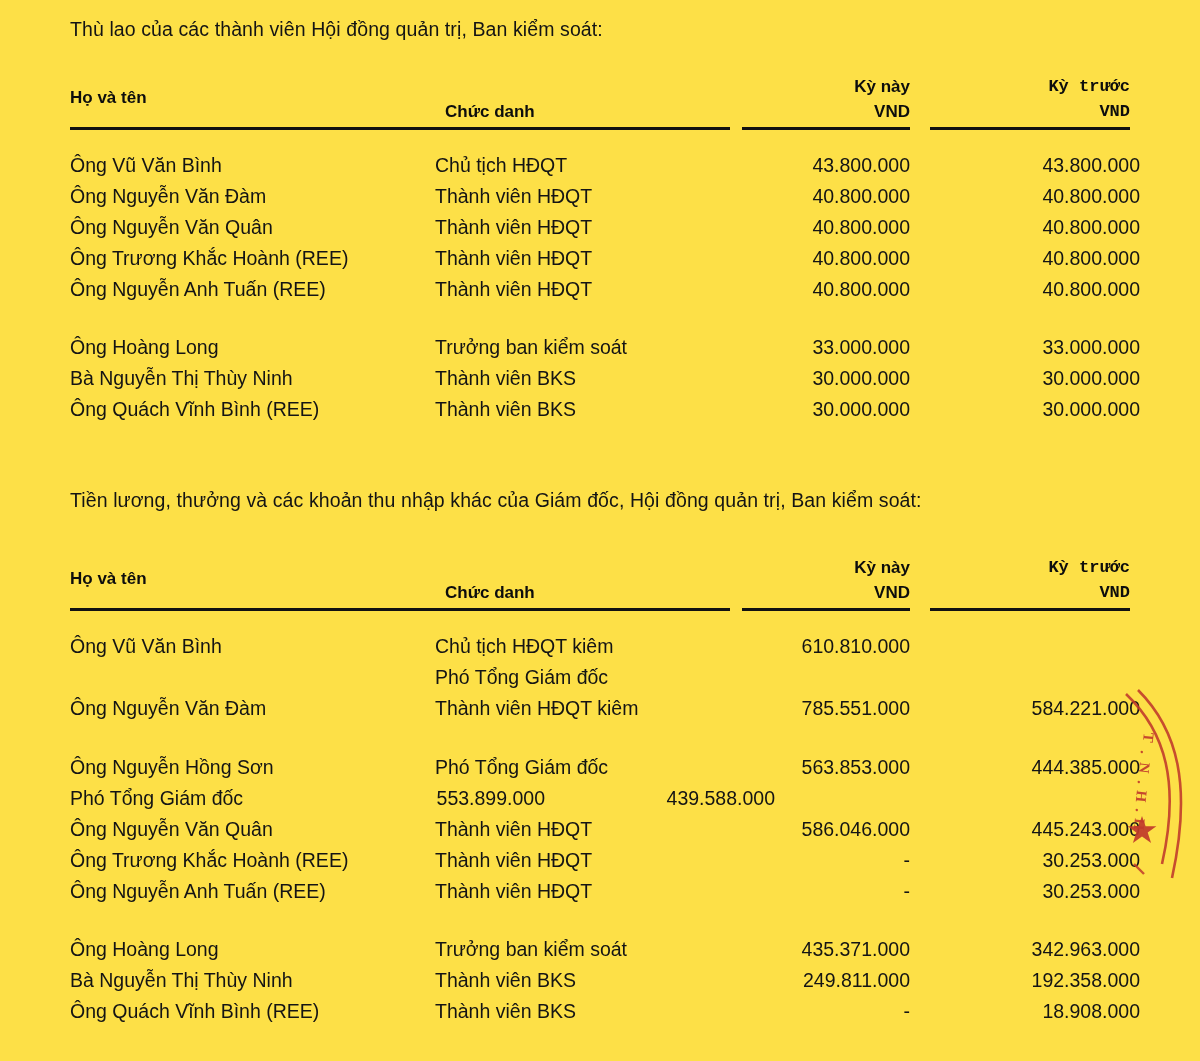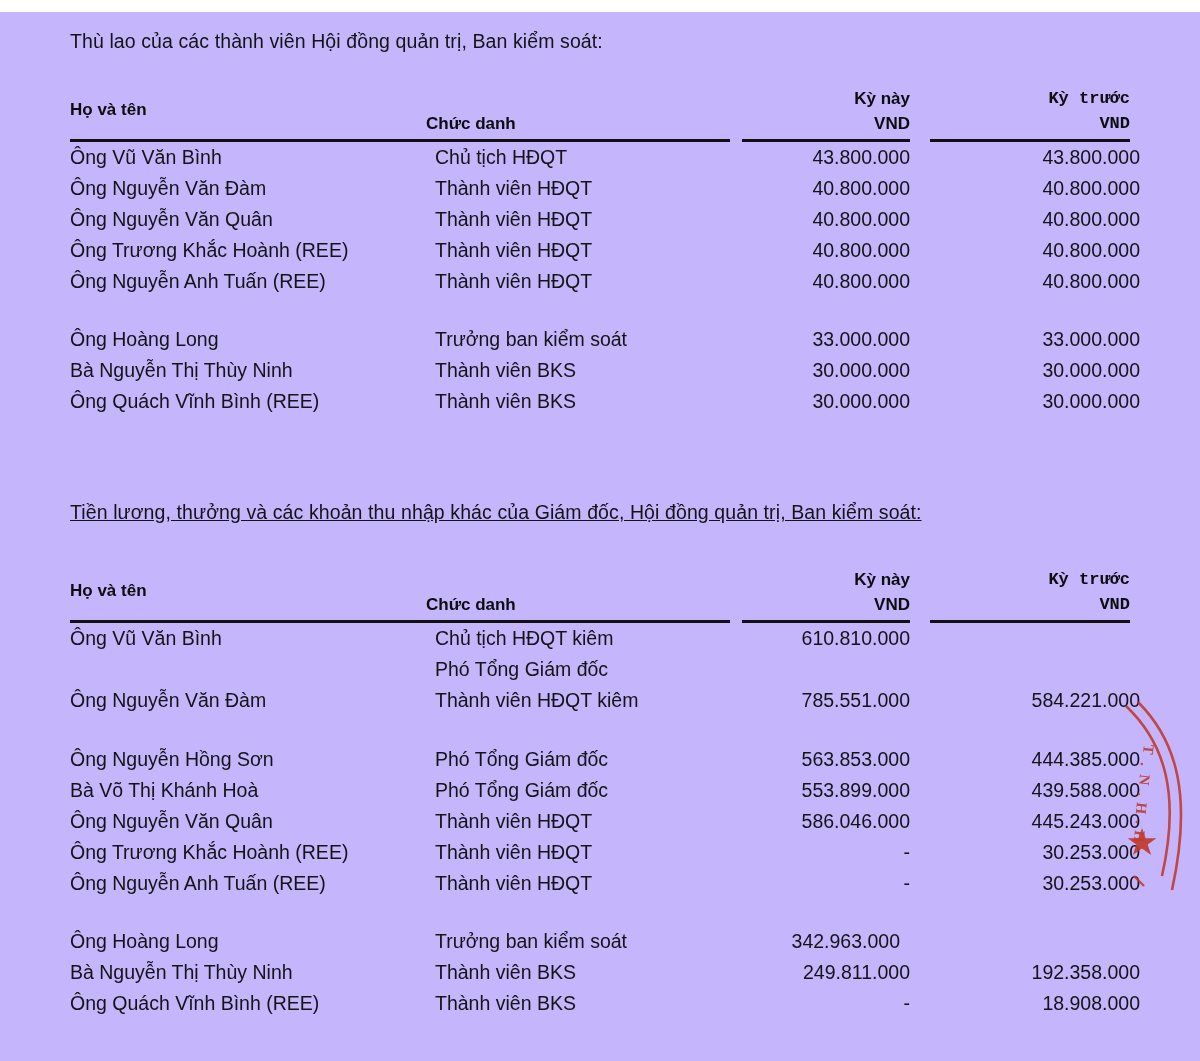--- a/index.html
+++ b/index.html
@@ -12,36 +12,35 @@
     width: 1200px;
     height: 1061px;
     position: relative;
     font-family: "Liberation Sans", "DejaVu Sans", sans-serif;
     color: #1a1a1a;
     overflow: hidden;
   }
   .page {
     position: absolute;
     inset: 0;
-    background: #c4b5fd;
-    margin-top: 12px;
+    background: #fde047;
   }
 
   
   .intro {
     position: absolute;
     left: 70px;
     font-size: 19.5px;
     line-height: 26px;
     letter-spacing: 0.1px;
     white-space: nowrap;
     color: #141414;
   }
   #intro-1 { top: 16px; }
-  #intro-2 { top: 487px; text-decoration: underline; }
+  #intro-2 { top: 487px; }
 
   
   .table {
     position: absolute;
     left: 70px;
     width: 1070px;
   }
   #table-1 { top: 68px; }
   #table-2 { top: 549px; }
 
@@ -51,38 +50,39 @@
   }
   .th {
     position: absolute;
     font-weight: bold;
     font-size: 17px;
     line-height: 25px;
     color: #0d0d0d;
     white-space: nowrap;
   }
   .th-name  { left: 0px;   bottom: 20px; }
-  .th-role  { left: 356px; bottom: 6px; }
+  .th-role  { left: 375px; bottom: 6px; }
   .th-cur   { left: 600px; width: 240px; bottom: 6px; text-align: right; }
   .th-prev  { left: 820px; width: 240px; bottom: 6px; text-align: right; font-family: Liberation Mono, monospace; }
   .th-cur .l1, .th-prev .l1 { display: block; }
   .th-cur .l2, .th-prev .l2 { display: block; }
 
   
   .rule {
     position: absolute;
     height: 3px;
     background: #111111;
   }
   .rule-a { left: 0px;   width: 660px; }
   .rule-b { left: 672px; width: 168px; }
   .rule-c { left: 860px; width: 200px; }
 
   .tbody {
     position: relative;
+    padding-top: 20px;
   }
   .row {
     position: relative;
     min-height: 31px;
     display: flex;
     align-items: flex-start;
   }
   .row.tall { min-height: 59px; }
   .spacer { height: 27px; }
 
@@ -254,21 +254,20 @@
         <div class="c-prev">584.221.000</div>
       </div>
 
       <div class="row">
         <div class="c-name">Ông Nguyễn Hồng Sơn</div>
         <div class="c-role">Phó Tổng Giám đốc</div>
         <div class="c-cur">563.853.000</div>
         <div class="c-prev">444.385.000</div>
       </div>
       <div class="row">
-        <div class="c-name">Bà Võ Thị Khánh Hoà</div>
         <div class="c-role">Phó Tổng Giám đốc</div>
         <div class="c-cur">553.899.000</div>
         <div class="c-prev">439.588.000</div>
       </div>
       <div class="row">
         <div class="c-name">Ông Nguyễn Văn Quân</div>
         <div class="c-role">Thành viên HĐQT</div>
         <div class="c-cur">586.046.000</div>
         <div class="c-prev">445.243.000</div>
       </div>
@@ -283,20 +282,21 @@
         <div class="c-role">Thành viên HĐQT</div>
         <div class="c-cur">-</div>
         <div class="c-prev">30.253.000</div>
       </div>
 
       <div class="spacer"></div>
 
       <div class="row">
         <div class="c-name">Ông Hoàng Long</div>
         <div class="c-role">Trưởng ban kiểm soát</div>
+        <div class="c-cur">435.371.000</div>
         <div class="c-prev">342.963.000</div>
       </div>
       <div class="row">
         <div class="c-name">Bà Nguyễn Thị Thùy Ninh</div>
         <div class="c-role">Thành viên BKS</div>
         <div class="c-cur">249.811.000</div>
         <div class="c-prev">192.358.000</div>
       </div>
       <div class="row">
         <div class="c-name">Ông Quách Vĩnh Bình (REE)</div>

